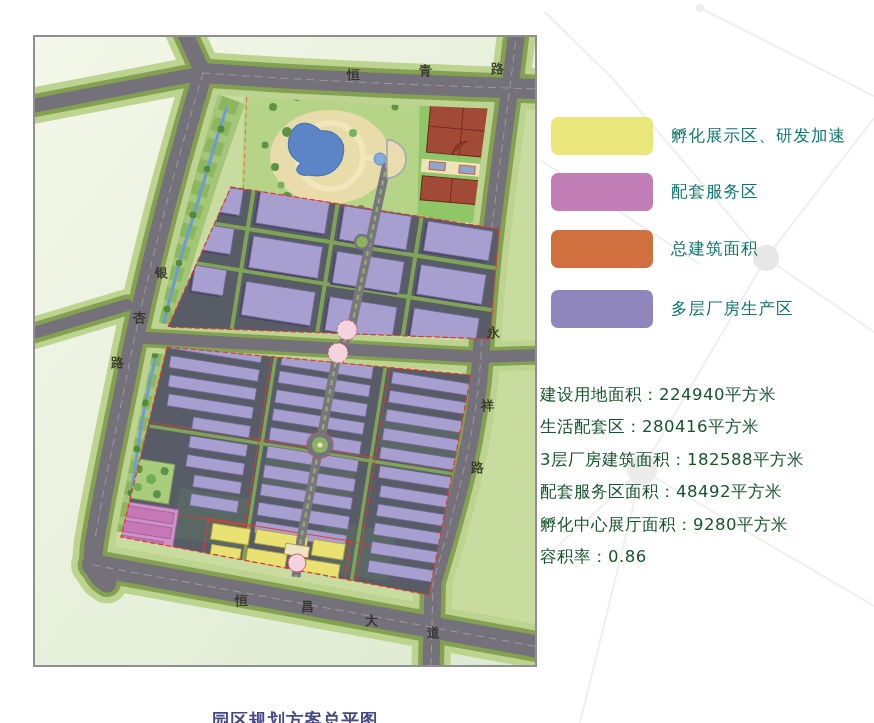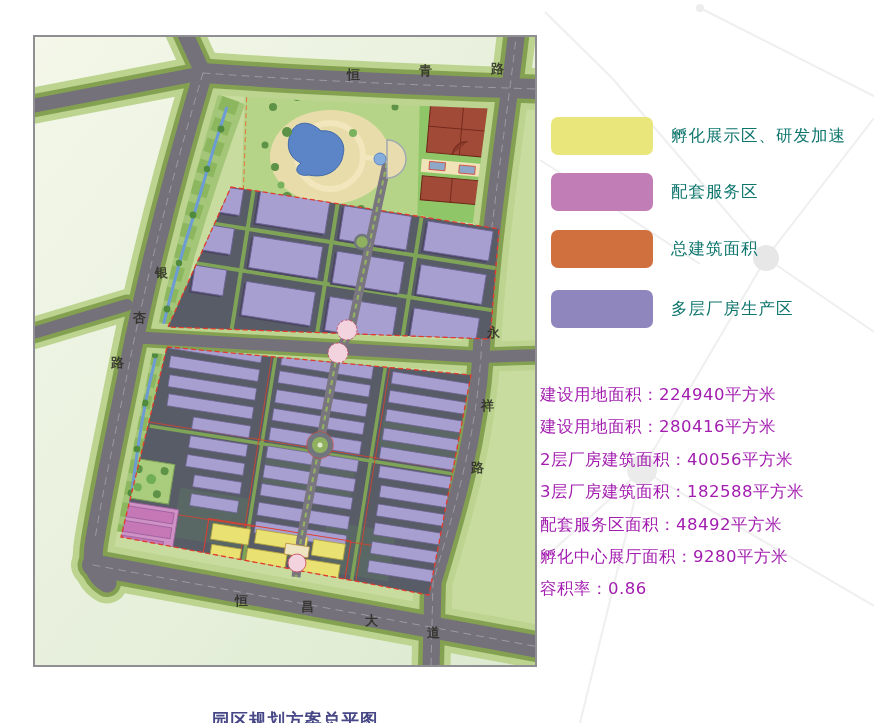--- a/index.html
+++ b/index.html
@@ -20,21 +20,21 @@
   .legend-row{position:absolute;left:551px;height:38px;z-index:2;}
   .legend-swatch{
     position:absolute;left:0;top:0;width:102px;height:38px;border-radius:7px;
   }
   .legend-label{
     position:absolute;left:120px;top:8px;font-size:16.5px;color:#0f766e;
     white-space:nowrap;letter-spacing:1px;
   }
   #stats{position:absolute;left:540px;top:379px;z-index:2;}
   .stat-line{
-    font-size:16.5px;color:#a21caf;line-height:32.4px;white-space:nowrap;
+    font-size:16.5px;color:#14532d;line-height:32.4px;white-space:nowrap;
     letter-spacing:0.5px;
   }
   .road-label{font-size:13px;font-weight:600;fill:#2e2e28;opacity:.88;}
 </style>
 </head>
 <body>
 
 <svg id="bg-network" width="874" height="723">
   <g stroke="#efefef" stroke-width="2" fill="none">
     <path d="M700,8 L874,96"></path>
@@ -366,21 +366,20 @@
   <div class="legend-swatch" style="background-color: rgb(208, 112, 62);"></div>
   <div class="legend-label">总建筑面积</div>
 </div>
 <div class="legend-row" style="top:290px">
   <div class="legend-swatch" style="background-color: rgb(142, 134, 189);"></div>
   <div class="legend-label">多层厂房生产区</div>
 </div>
 
 <div id="stats">
   <div class="stat-line">建设用地面积：224940平方米</div>
-  <div class="stat-line">建设用地面积：280416平方米</div>
-  <div class="stat-line">2层厂房建筑面积：40056平方米</div>
+  <div class="stat-line">生活配套区：280416平方米</div>
   <div class="stat-line">3层厂房建筑面积：182588平方米</div>
   <div class="stat-line">配套服务区面积：48492平方米</div>
   <div class="stat-line">孵化中心展厅面积：9280平方米</div>
   <div class="stat-line">容积率：0.86</div>
 </div>
 
 <div id="caption">园区规划方案总平图</div>
 
 </body></html>

